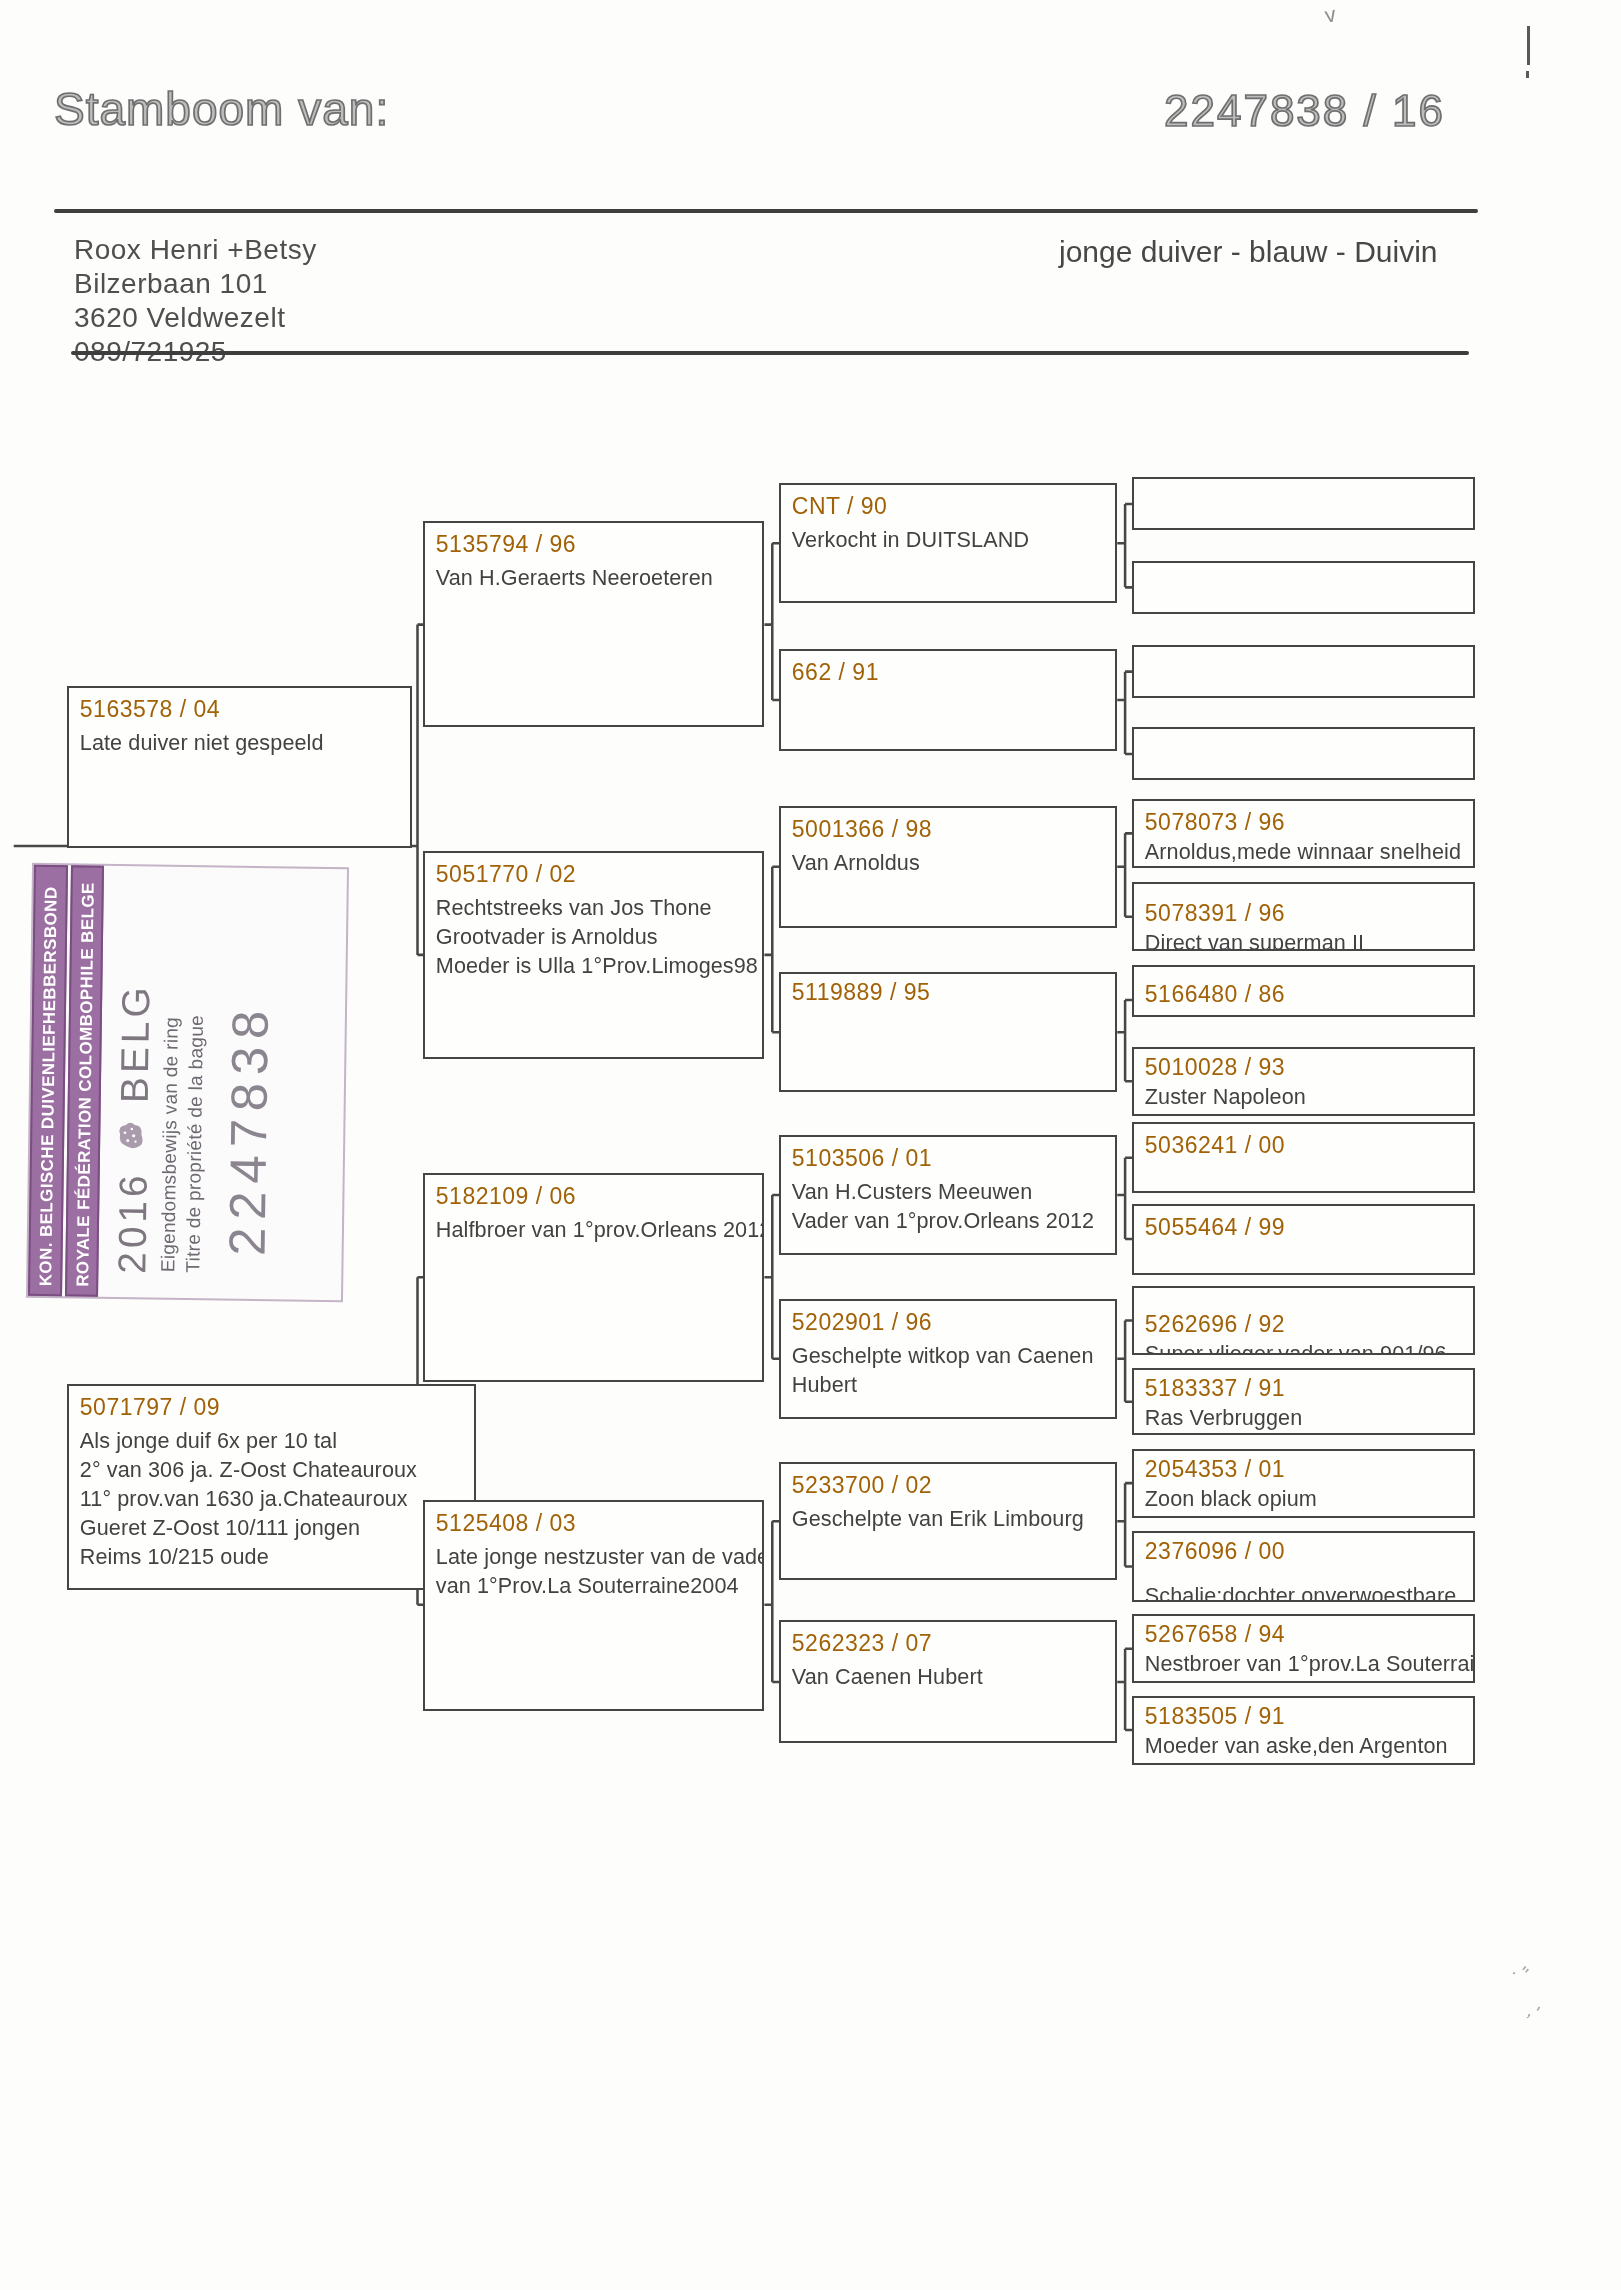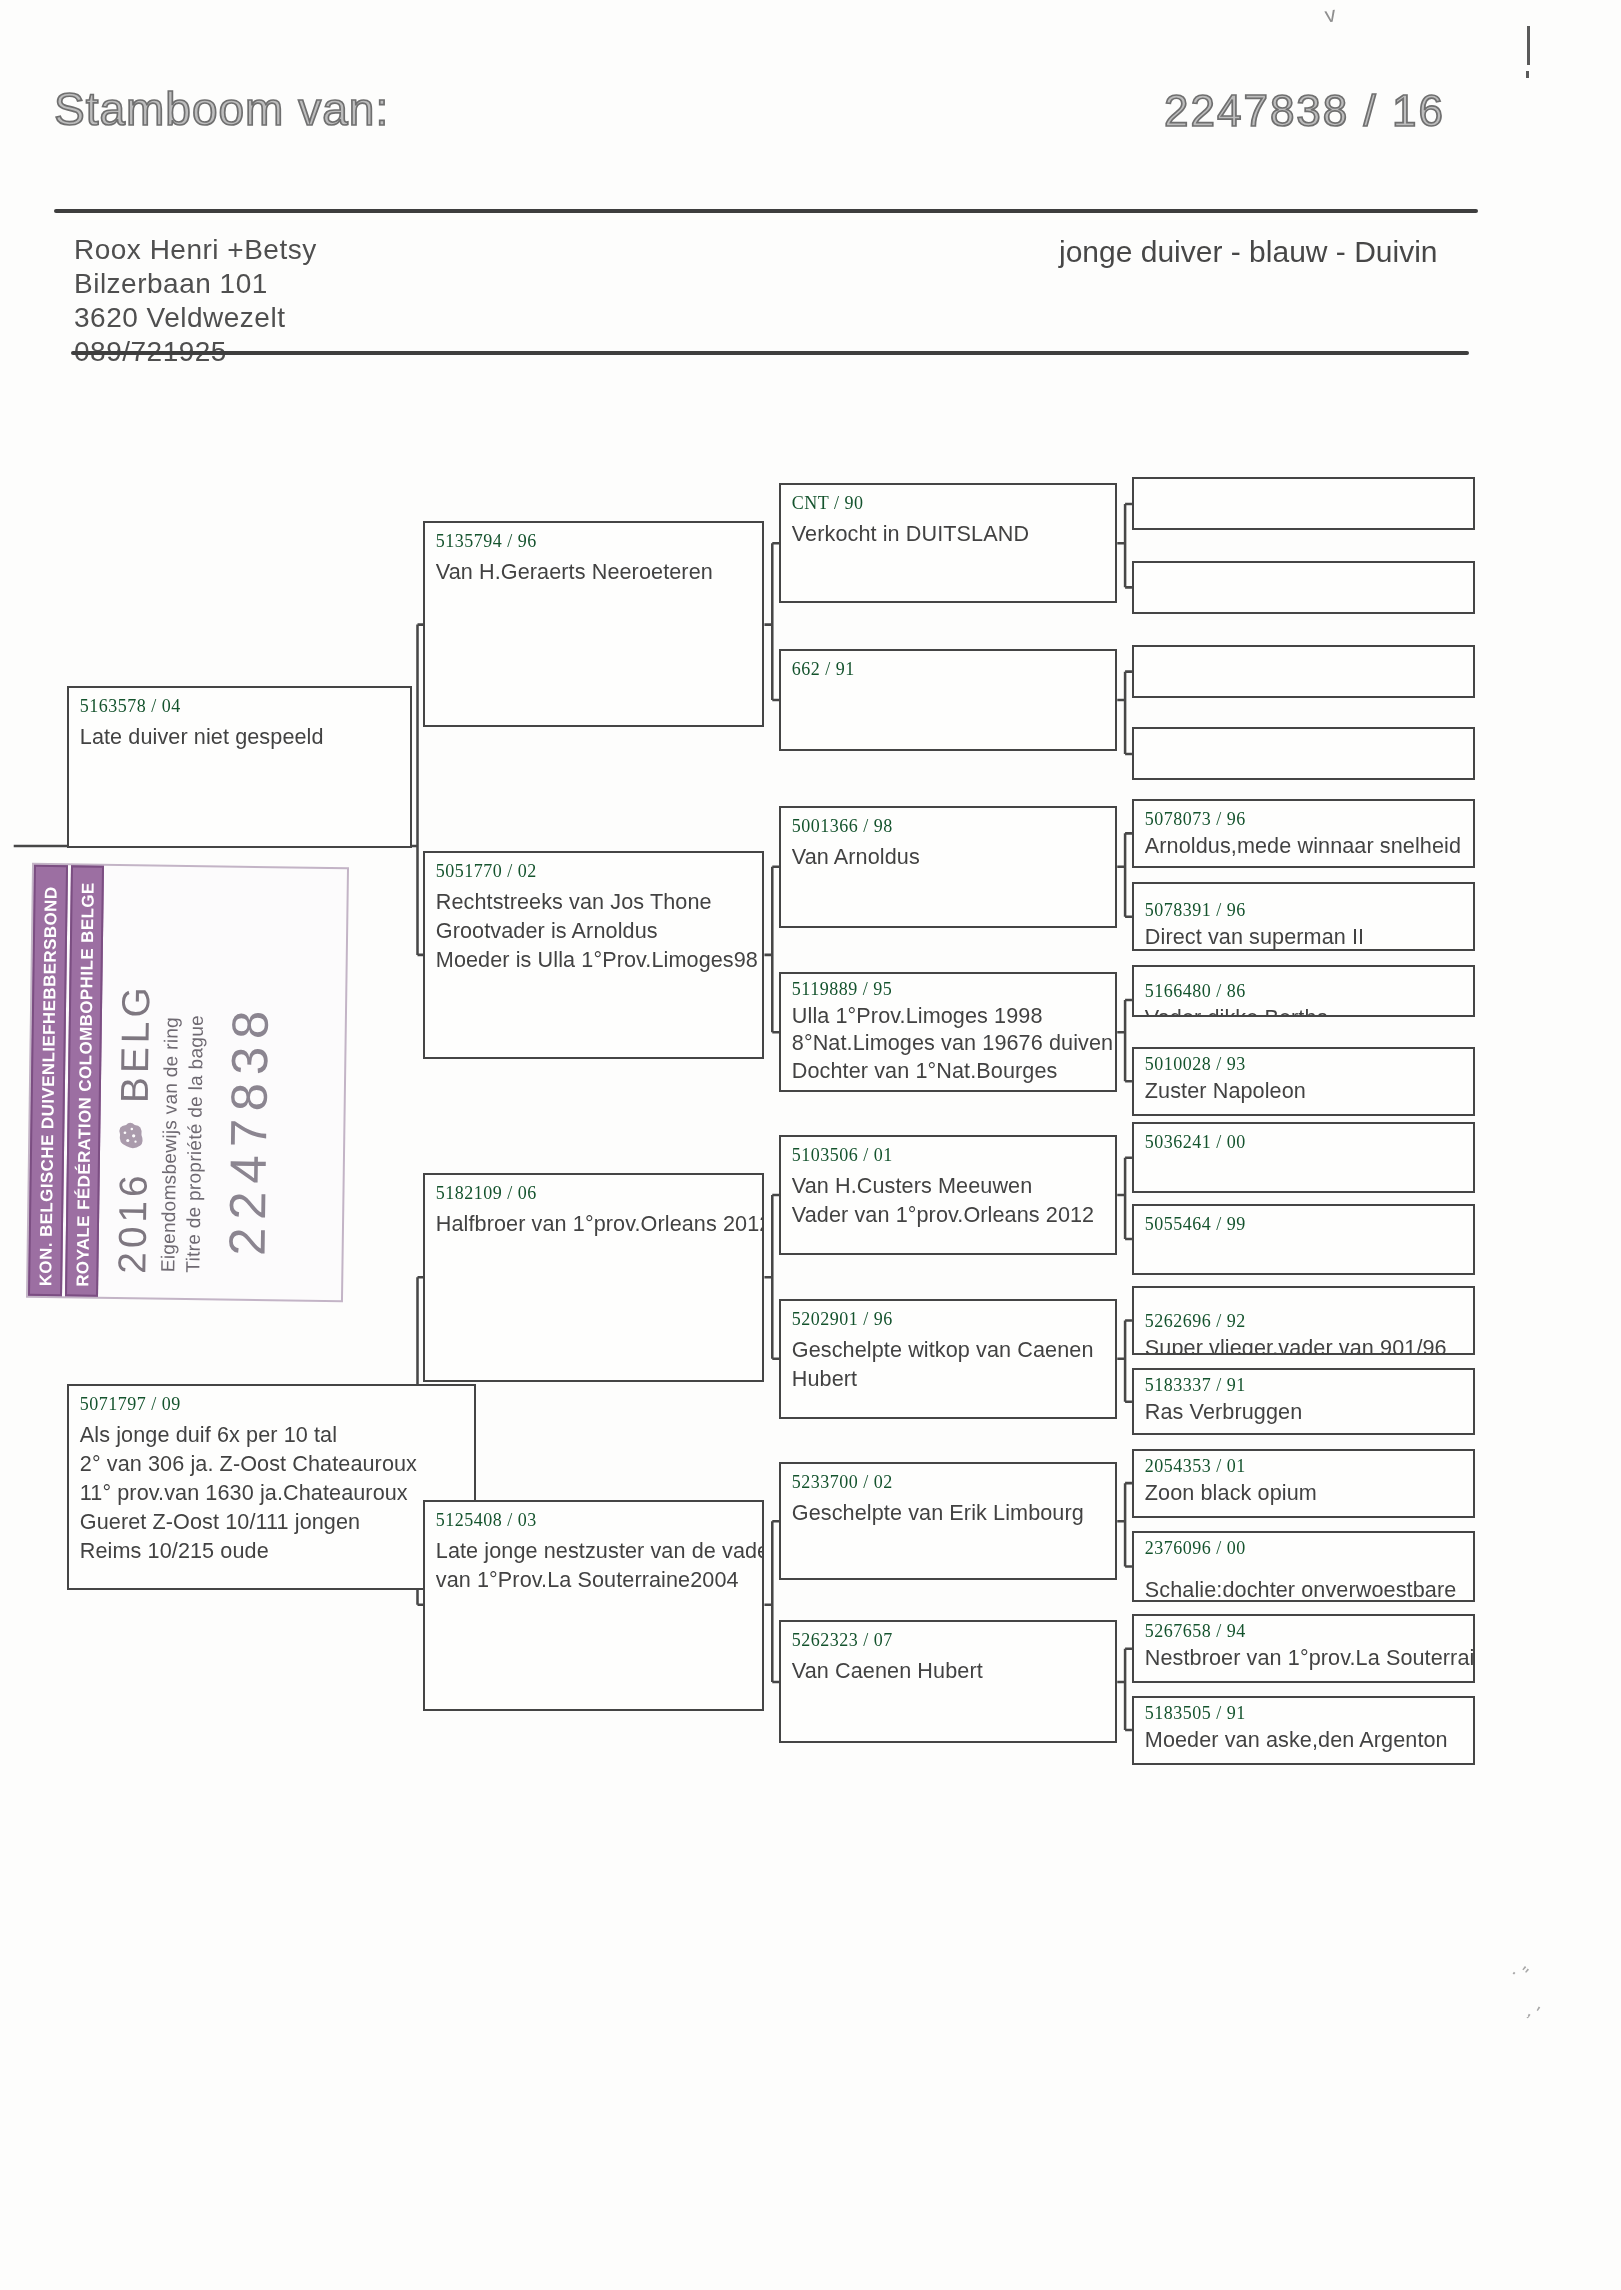--- a/index.html
+++ b/index.html
@@ -32,22 +32,22 @@
   .bird-info {
     position:absolute; left:1059px; top:235px;
     font-size:30px; color:#474747; white-space:nowrap;
   }
   .pbox {
     position:absolute; background:#fefefd;
     border:2.9px solid #454545; padding:7.8px 10.8px 3.9px;
     overflow:hidden; box-sizing:border-box;
   }
   .pbox .ring {
-    font-size:18px; color:#14532d; margin-bottom:4.9px;
-    white-space:nowrap; letter-spacing:0.5px;font-family:Liberation Serif, serif;
+    font-size:23px; color:#a16207; margin-bottom:4.9px;
+    white-space:nowrap; letter-spacing:0.5px;
   }
   .pbox .desc {
     font-size:21.6px; line-height:29px; color:#424242;
     white-space:pre; letter-spacing:0.1px;
   }
   svg.connectors { position:absolute; left:0; top:0; }
   
   .stamp { position:absolute; left:29px; top:865px; width:317px; height:435px; transform:rotate(0.8deg); }
   .stamp-inner {
     position:absolute; left:0; top:0; width:435px; height:317px;
@@ -155,23 +155,20 @@
   <div class="pbox" style="left:779px;top:649px;width:338px;height:102px">
     <div class="ring">662 / 91</div>
     <div class="desc"></div>
   </div>
   <div class="pbox" style="left:779px;top:806px;width:338px;height:122px">
     <div class="ring">5001366 / 98</div>
     <div class="desc">Van Arnoldus</div>
   </div>
   <div class="pbox" style="left:779px;top:972px;width:338px;height:120px;padding-top:4.9px">
     <div class="ring" style="margin-bottom:2px">5119889 / 95</div>
-    <div class="desc" style="line-height:27.4px">Ulla 1°Prov.Limoges 1998
-8°Nat.Limoges van 19676 duiven
-Dochter van 1°Nat.Bourges</div>
   </div>
   <div class="pbox" style="left:779px;top:1135px;width:338px;height:120px">
     <div class="ring">5103506 / 01</div>
     <div class="desc">Van H.Custers Meeuwen
 Vader van 1°prov.Orleans 2012</div>
   </div>
   <div class="pbox" style="left:779px;top:1299px;width:338px;height:120px">
     <div class="ring">5202901 / 96</div>
     <div class="desc">Geschelpte witkop van Caenen
 Hubert</div>

